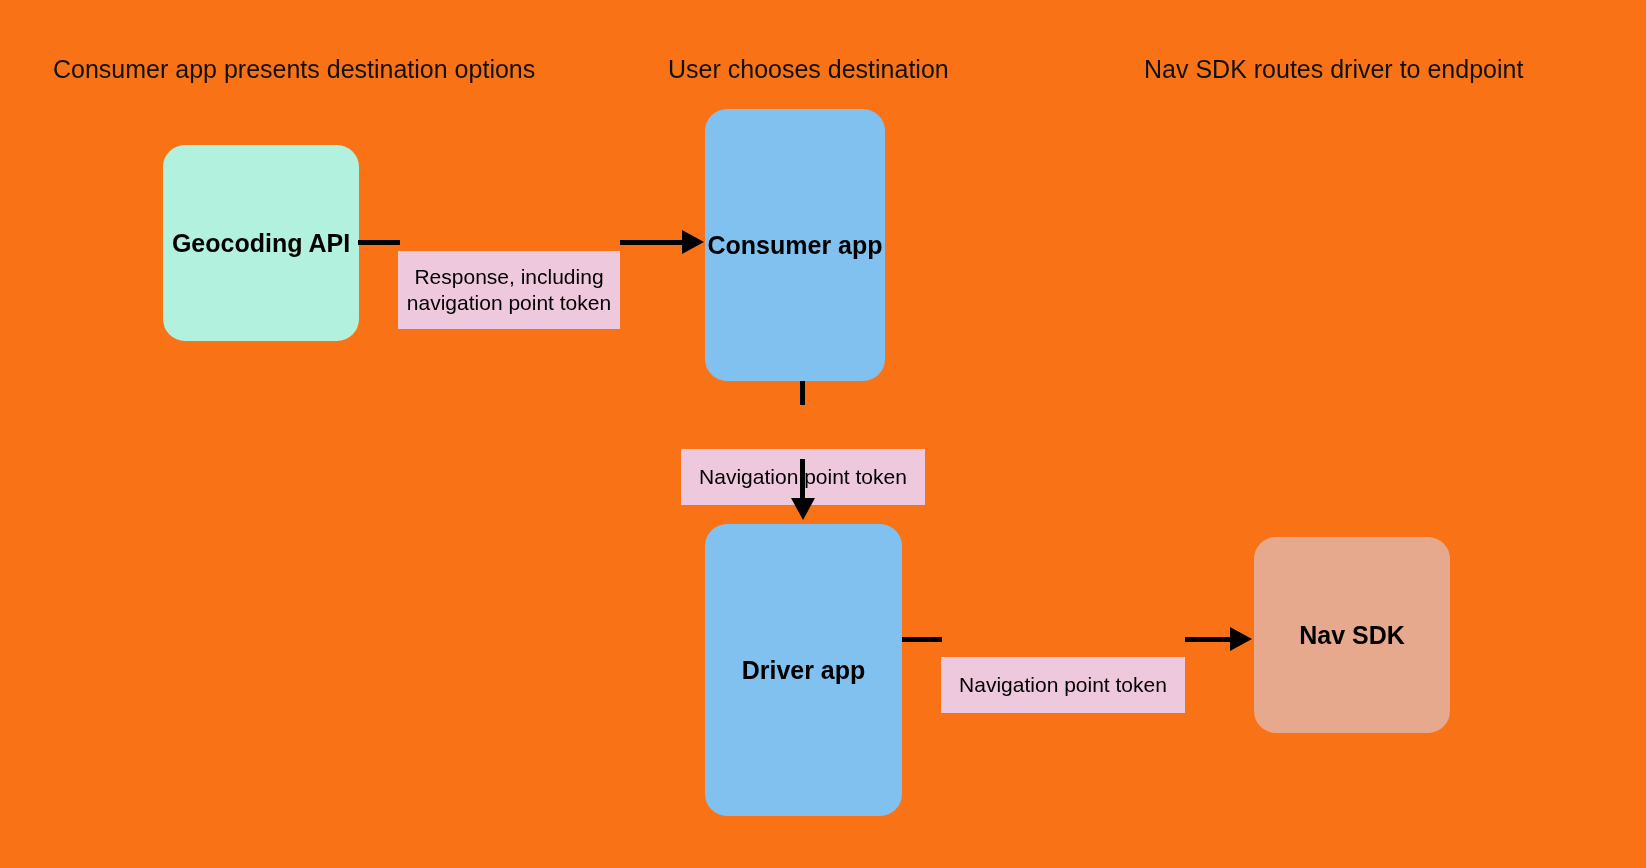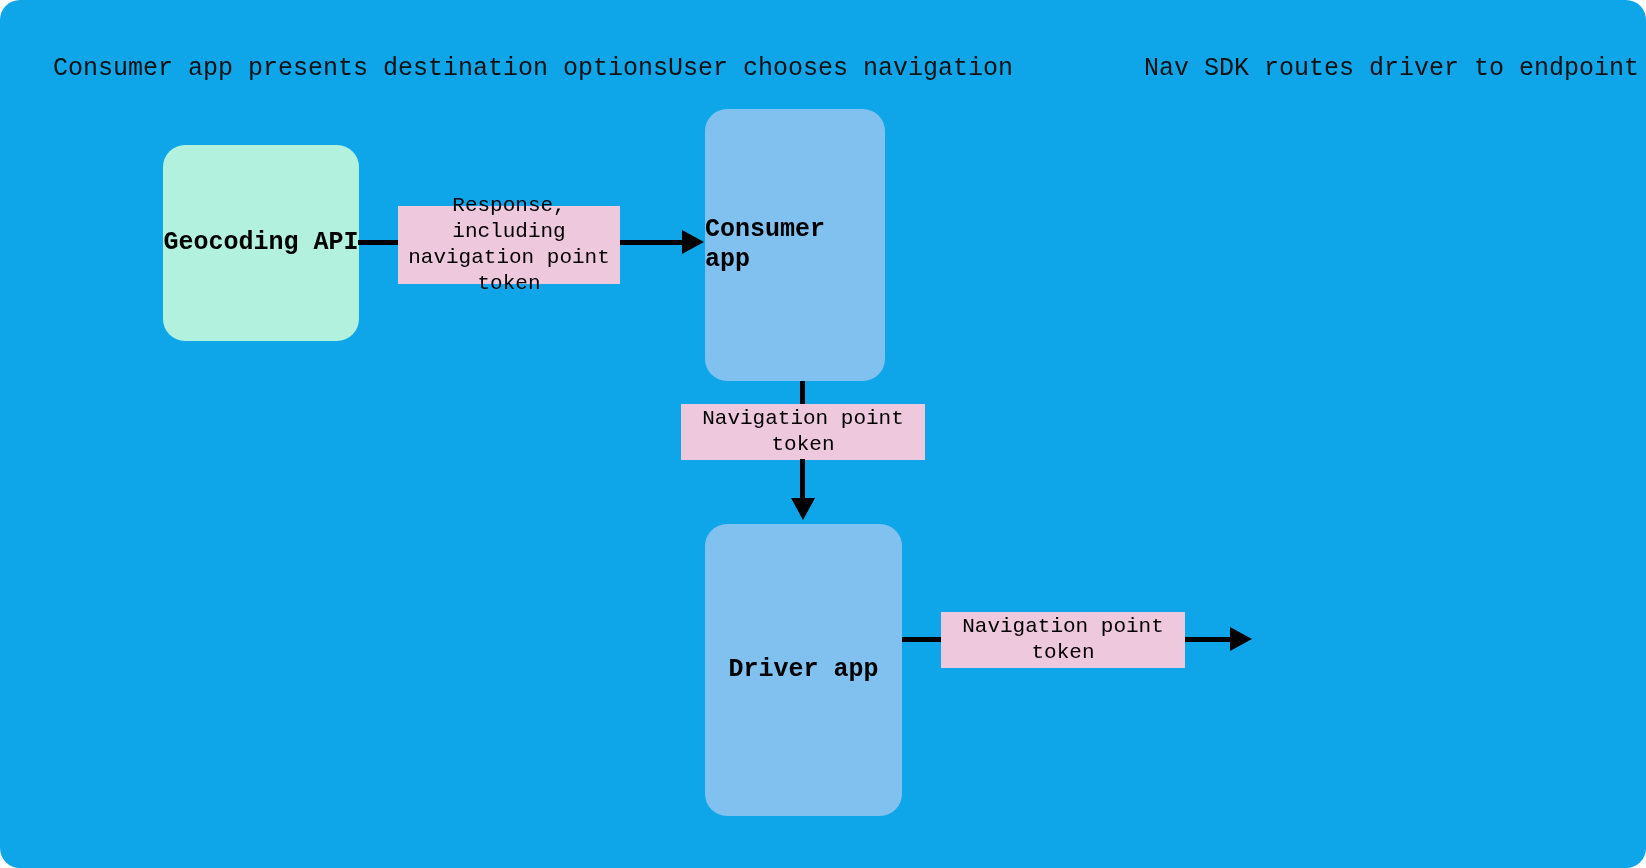--- a/index.html
+++ b/index.html
@@ -5,25 +5,24 @@
 <style>
   html, body {
     margin: 0;
     padding: 0;
     background: #ffffff;
   }
   #canvas {
     position: relative;
     width: 1646px;
     height: 868px;
-    background: #0ea5e9;
+    background: #f97316;
     overflow: hidden;
-    font-family: Liberation Mono, monospace;
+    font-family: Liberation Sans, sans-serif;
     color: #000000;
-    border-radius: 20px;
   }
 
   
   .col-header {
     position: absolute;
     font-size: 25px;
     line-height: 30px;
     font-weight: 400;
     color: #111111;
     white-space: nowrap;
@@ -72,20 +71,21 @@
     box-sizing: border-box;
     background: #eec8dd;
     display: flex;
     align-items: center;
     justify-content: center;
     text-align: center;
     font-size: 21px;
     line-height: 26px;
     font-weight: 400;
     color: #000000;
+    margin-top: 45px;
   }
   #label-response {
     left: 398px; top: 206px;
     width: 222px; height: 78px;
     padding: 0 6px;
   }
   #label-navtoken-1 {
     left: 681px; top: 404px;
     width: 244px; height: 56px;
   }
@@ -153,35 +153,38 @@
     border-bottom: 12px solid transparent;
     border-left: 22px solid #000000;
   }
 </style>
 </head>
 <body>
 
 <div id="canvas">
 
   <div id="header-1" class="col-header">Consumer app presents destination options</div>
-  <div id="header-2" class="col-header">User chooses navigation</div>
+  <div id="header-2" class="col-header">User chooses destination</div>
   <div id="header-3" class="col-header">Nav SDK routes driver to endpoint</div>
 
   <div id="node-geocoding-api" class="node">
     <span>Geocoding API</span>
   </div>
 
   <div id="node-consumer-app" class="node">
     <span>Consumer app</span>
   </div>
 
   <div id="node-driver-app" class="node">
     <span>Driver app</span>
   </div>
 
+  <div id="node-nav-sdk" class="node">
+    <span>Nav SDK</span>
+  </div>
 
   <div id="edge-geo-to-label" class="edge"></div>
   <div id="label-response" class="edge-label">Response, including navigation point token</div>
   <div id="edge-label-to-consumer" class="edge"></div>
   <div id="arrow-to-consumer"></div>
 
   <div id="edge-consumer-to-label" class="edge"></div>
   <div id="label-navtoken-1" class="edge-label">Navigation point token</div>
   <div id="edge-label-to-driver" class="edge"></div>
   <div id="arrow-to-driver"></div>

